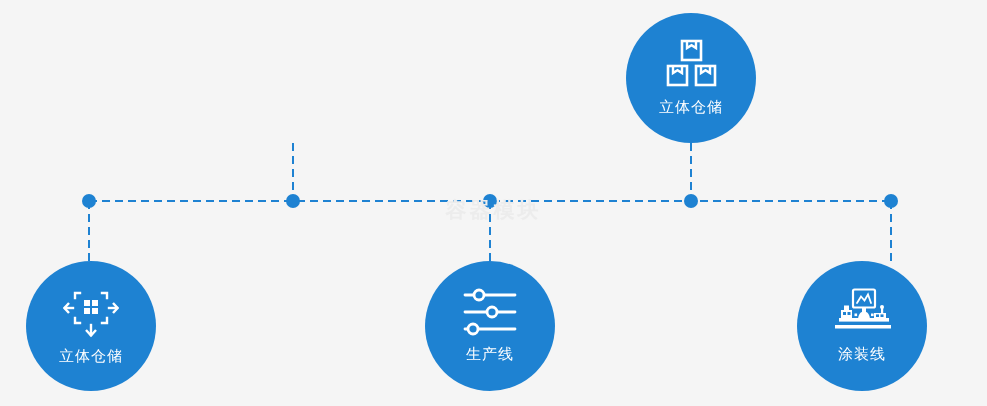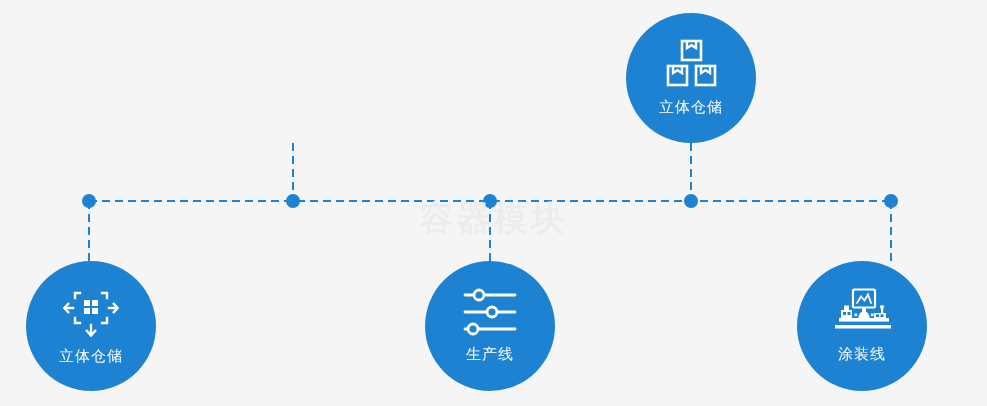--- a/index.html
+++ b/index.html
@@ -25,21 +25,21 @@
     top: 0;
     width: 987px;
     height: 406px;
   }
   .watermark {
     position: absolute;
     left: 0;
     top: 196px;
     width: 987px;
     text-align: center;
-    font-size: 34px;
+    font-size: 21px;
     letter-spacing: 3px;
     color: #ececec;
     font-weight: 700;
     user-select: none;
     pointer-events: none;
     font-family: Liberation Serif, serif;
   }
   .node-circle {
     position: absolute;
     border-radius: 50%;

